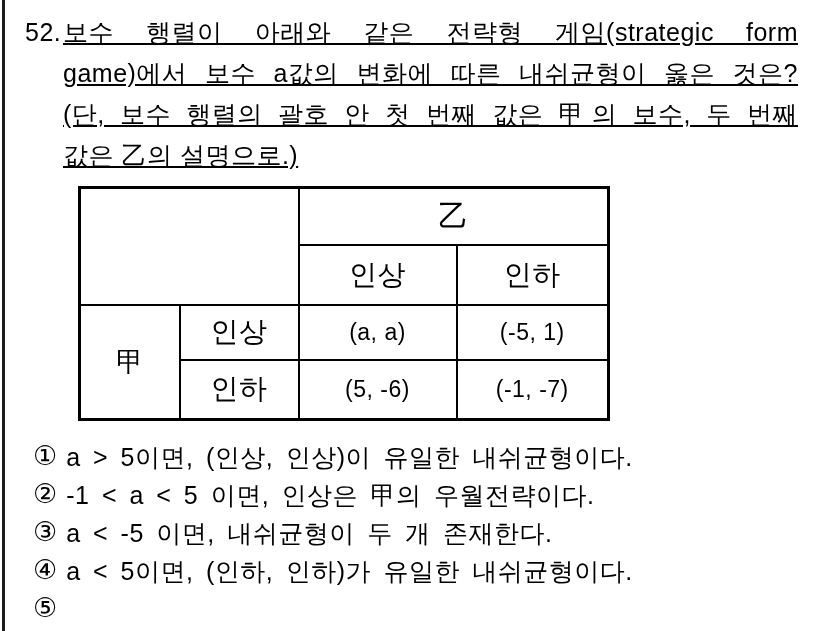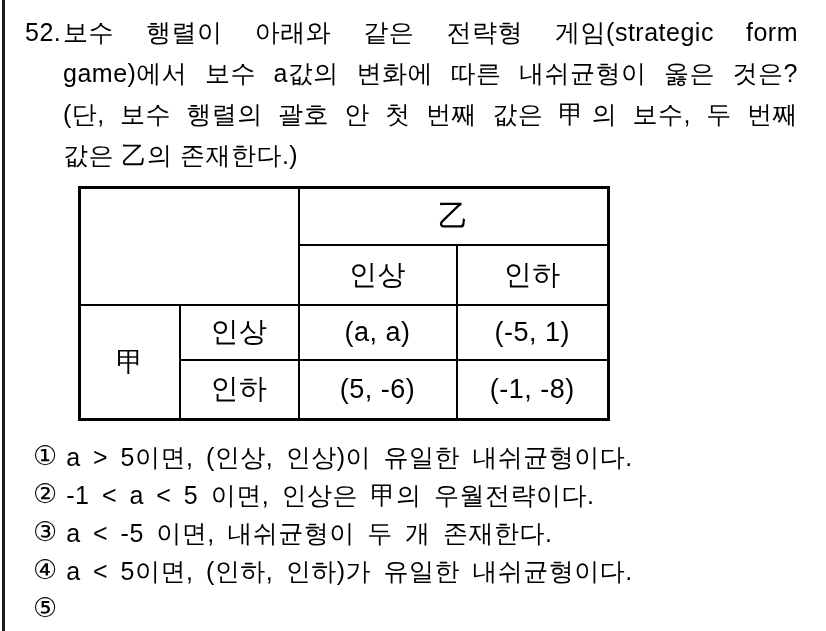--- a/index.html
+++ b/index.html
@@ -39,20 +39,21 @@
     flex: 0 0 38px;
     font-size: 25px;
     line-height: 41px;
     letter-spacing: 0.5px;
   }
   .qtext {
     width: 735px;
     font-size: 25px;
     line-height: 41px;
     letter-spacing: 0.5px;
+    text-decoration: underline;
   }
   .qline.justify {
     text-align: justify;
     text-align-last: justify;
   }
   
   table.payoff {
     border-collapse: collapse;
     table-layout: fixed;
     margin: 10px 0 0 53px;
@@ -68,21 +69,21 @@
   table.payoff { border: 3px solid #000; }
   td.b-bottom-thick { border-bottom-width: 3px; }
   td.b-left-thick  { border-left-width: 3px; }
   .row-h1 { height: 57px; }
   .row-h2 { height: 60px; }
   .row-h3 { height: 55px; }
   .row-h4 { height: 60px; }
   .cell-col-player { font-size: 30px; }
   .cell-row-player { font-size: 27px; }
   .cell-strategy   { font-size: 28px; letter-spacing: 0.5px; }
-  .cell-payoff     { font-size: 27px; letter-spacing: 0.5px; }
+  .cell-payoff     { font-size: 23px; letter-spacing: 0.5px; }
   
   .options {
     margin: 20px 0 0 8px;
   }
   .option {
     display: flex;
     align-items: flex-start;
     height: 38px;
     font-size: 25px;
     line-height: 32px;
@@ -104,21 +105,21 @@
 <div class="left-rule"></div>
 
 <div class="content">
 
   <div class="question">
     <div class="qnum">52.</div>
     <div class="qtext">
       <div class="qline justify">보수 행렬이 아래와 같은 전략형 게임(strategic form</div>
       <div class="qline justify">game)에서 보수 a값의 변화에 따른 내쉬균형이 옳은 것은?</div>
       <div class="qline justify">(단, 보수 행렬의 괄호 안 첫 번째 값은 甲의 보수, 두 번째</div>
-      <div class="qline">값은 乙의 존재한다.)</div>
+      <div class="qline">값은 乙의 설명으로.)</div>
     </div>
   </div>
 
   <table class="payoff">
     <colgroup>
       <col style="width:100px">
       <col style="width:119px">
       <col style="width:158px">
       <col style="width:152px">
     </colgroup>
@@ -133,21 +134,21 @@
     </tr>
     <tr class="row-h3">
       <td rowspan="2" class="cell-row-player">甲</td>
       <td class="cell-strategy">인상</td>
       <td class="cell-payoff b-left-thick">(a, a)</td>
       <td class="cell-payoff">(-5, 1)</td>
     </tr>
     <tr class="row-h4">
       <td class="cell-strategy">인하</td>
       <td class="cell-payoff b-left-thick">(5, -6)</td>
-      <td class="cell-payoff">(-1, -8)</td>
+      <td class="cell-payoff">(-1, -7)</td>
     </tr>
   </tbody>
     </table>
 
   <div class="options">
     <div class="option">
       <span class="marker">①</span>
       <span class="option-text">a &gt; 5이면, (인상, 인상)이 유일한 내쉬균형이다.</span>
     </div>
     <div class="option">

